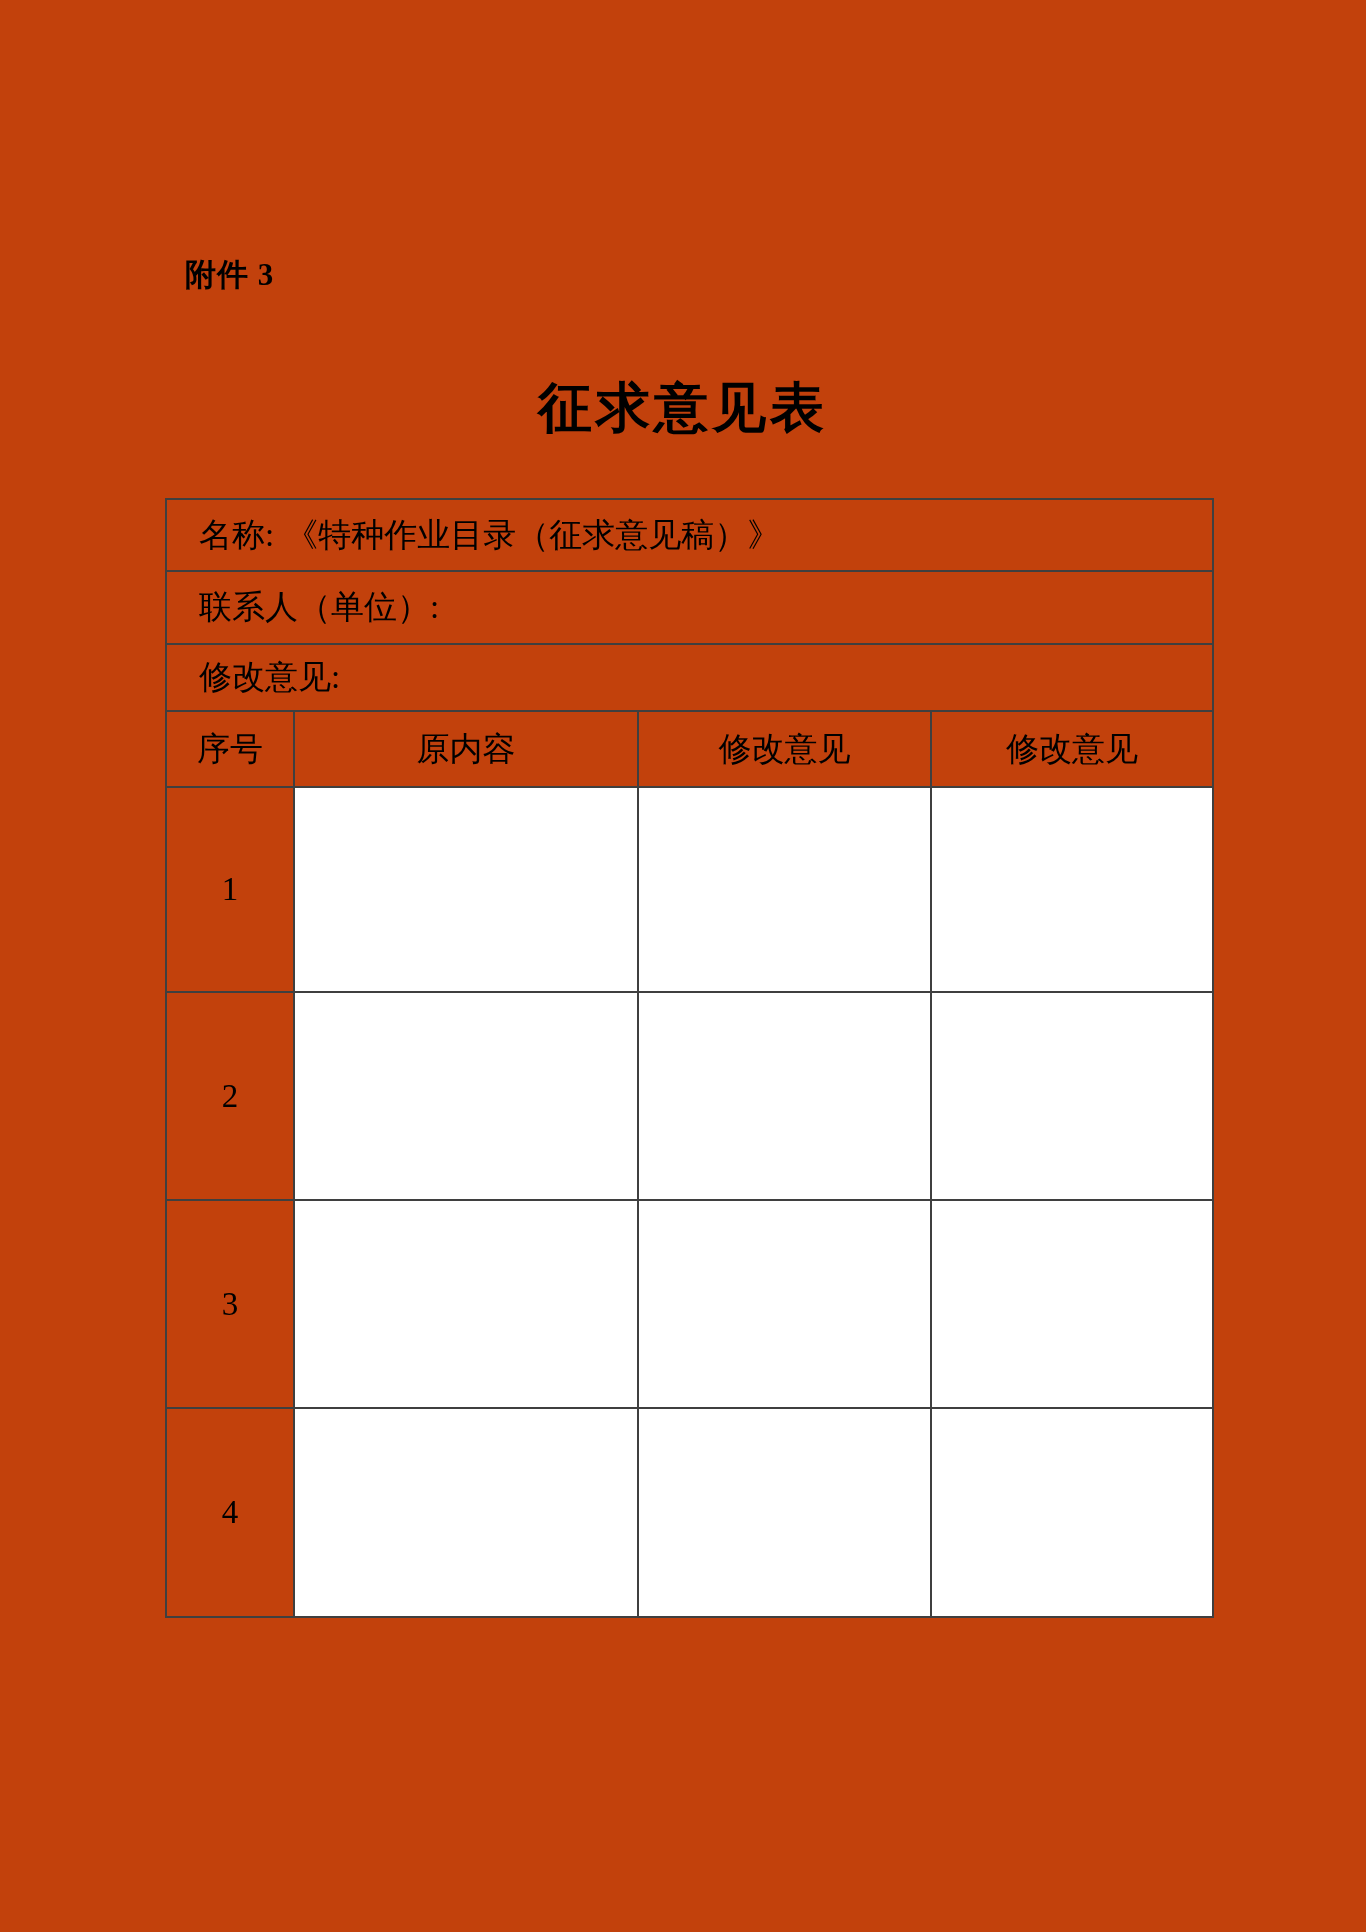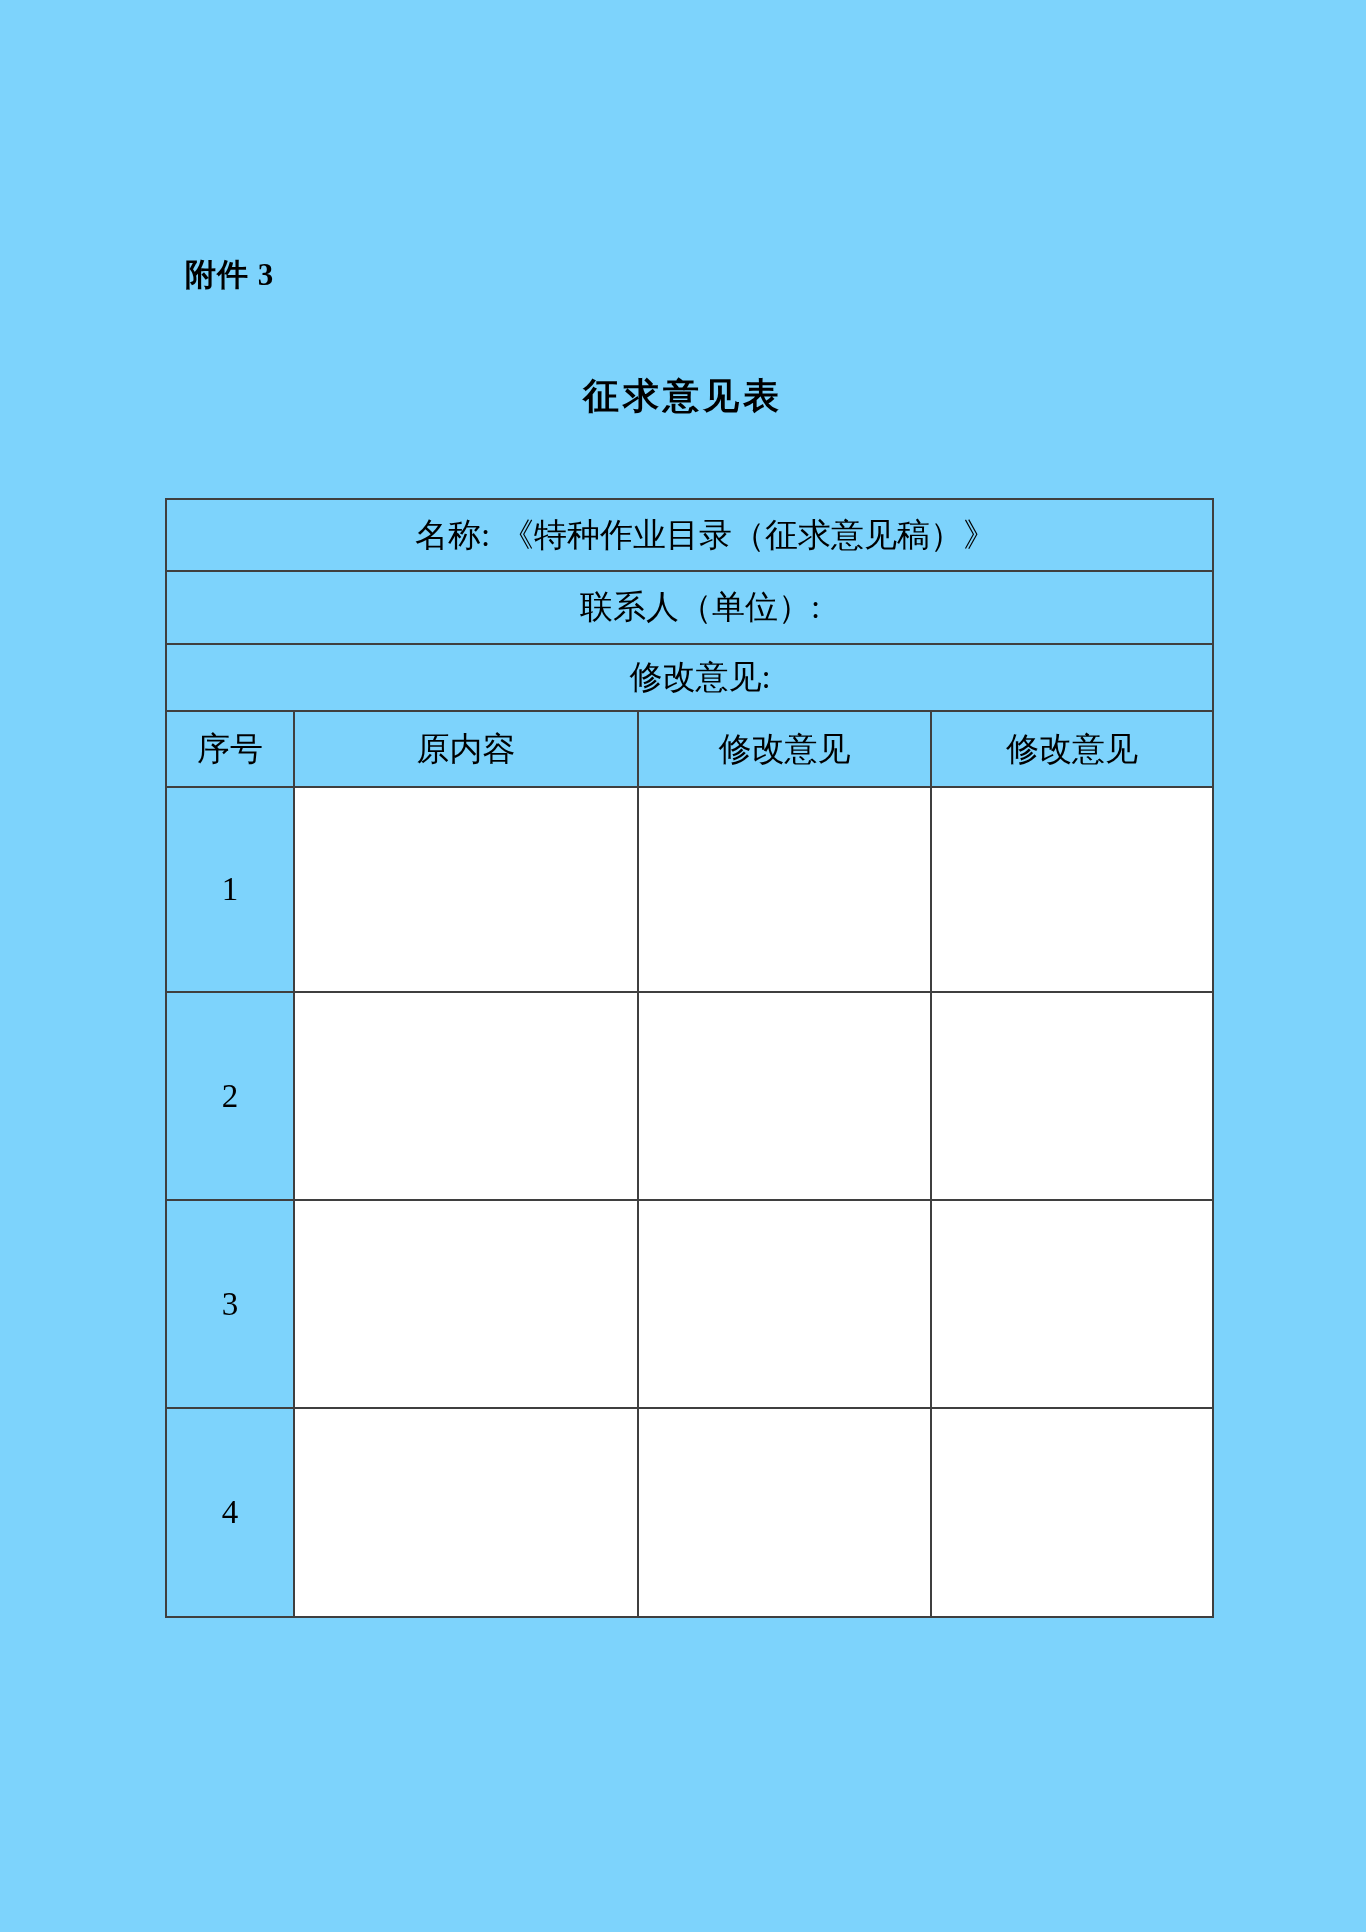--- a/index.html
+++ b/index.html
@@ -12,58 +12,58 @@
     position: relative;
     font-family: "Liberation Serif", "DejaVu Serif", serif;
     color: #000000;
     overflow: hidden;
   }
   .page {
     position: absolute;
     left: 0; top: 0;
     width: 1366px;
     height: 1932px;
-    background: #7dd3fc;
+    background: #c2410c;
   }
   .attachment-label {
     position: absolute;
     left: 185px;
     top: 254px;
     font-size: 31px;
     font-weight: bold;
     letter-spacing: 1px;
     white-space: pre;
   }
   .doc-title {
     position: absolute;
     left: 0;
     top: 372px;
     width: 100%;
     text-align: center;
-    font-size: 36px;
+    font-size: 54px;
     font-weight: bold;
     letter-spacing: 4px;
   }
   table.comment-table {
     position: absolute;
     left: 165px;
     top: 498px;
     width: 1047px;
     border-collapse: collapse;
     table-layout: fixed;
   }
   table.comment-table td, table.comment-table th {
     border: 2px solid #3f3f3f;
     font-size: 33px;
     font-weight: normal;
     vertical-align: middle;
     overflow: hidden;
   }
   td.field-cell {
-    text-align: center;
+    text-align: left;
     padding-left: 32px;
     margin-left: 48px;
   }
   td.field-cell .field-value { margin-left: 11px; }
   th.head-cell {
     text-align: center;
   }
   td.num-cell {
     text-align: center;
     font-size: 32px;

